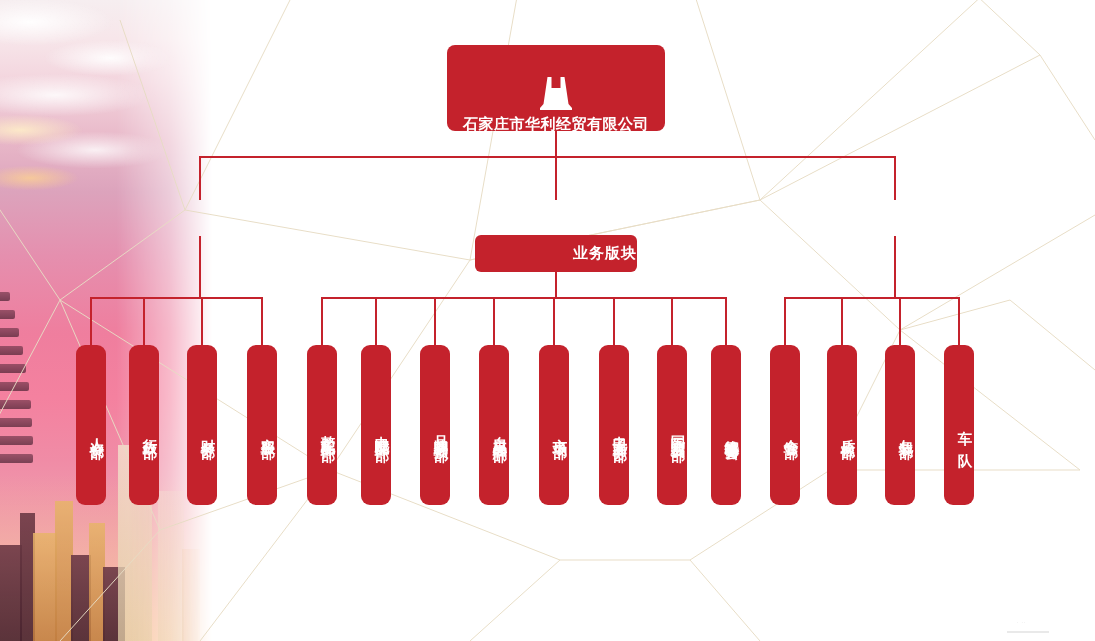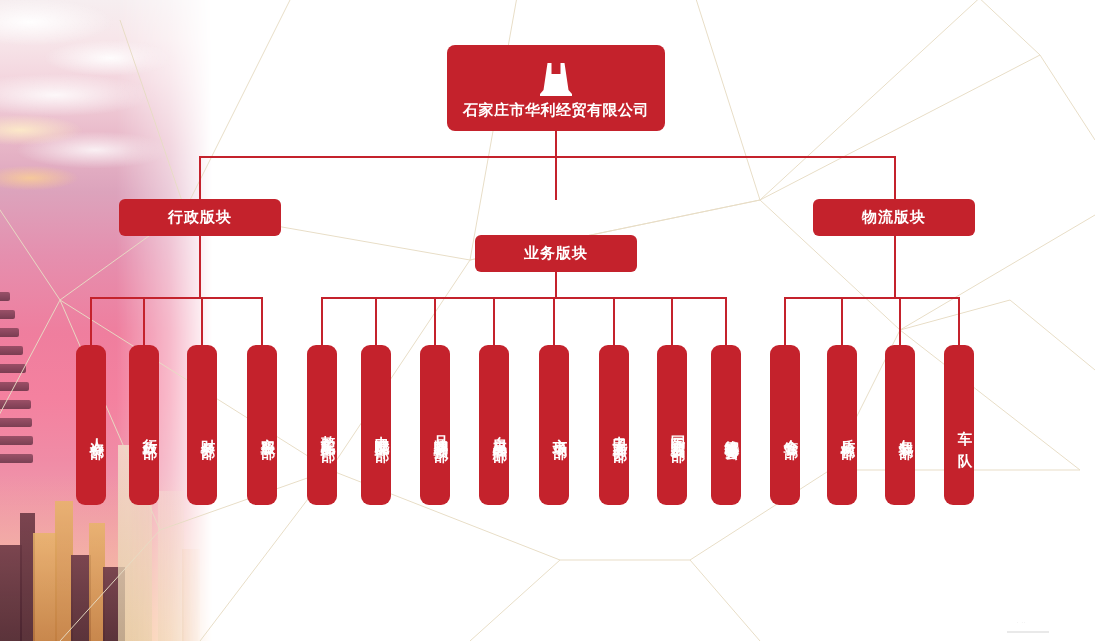--- a/index.html
+++ b/index.html
@@ -65,21 +65,21 @@
   .bg-towerA{position:absolute;left:118px;bottom:0;width:34px;height:196px;
     background:linear-gradient(to bottom,#f3e6cf,#e3cfa8);opacity:.75;}
   .bg-towerB{position:absolute;left:158px;bottom:0;width:26px;height:150px;
     background:linear-gradient(to bottom,#f4e9d6,#e6d4b0);opacity:.6;}
 
   
   .bg-net{position:absolute;inset:0;}
 
   
   .node{position:absolute;box-sizing:border-box;background:#c4222c;border-radius:6px;
-        color:#fff;display:flex;align-items:center;justify-content:center;}
+        color:#fff;display:flex;align-items:center;justify-content:flex-end;}
   .node.root{border-radius:8px;flex-direction:column;gap:2px;}
   .root-logo{display:block;}
   .root-label{font-size:15px;font-weight:700;letter-spacing:.5px;line-height:1;}
   .node.section{font-size:15px;font-weight:700;letter-spacing:1px;}
   .node.leaf{
     writing-mode:vertical-rl;text-orientation:upright;
     font-size:14.5px;font-weight:700;letter-spacing:3px;
     padding-top:12px;align-items:flex-start;justify-content:center;
     border-radius:9px;
   }
@@ -195,28 +195,22 @@
     <svg class="root-logo" width="44" height="40" viewBox="0 0 44 40">
       <path fill="#ffffff" d="M13.5 3 L17.5 3 L17.5 14 L26.5 14 L26.5 3 L30.5 3
                               L34.5 30 L38 34 L38 36 L6 36 L6 34 L9.5 30 Z
                               M15.5 17 L15.5 32 L12.5 32 L14.2 17 Z
                               M28.5 17 L29.8 32 L26.5 32 L26.5 17 Z"></path>
       <path fill="#ffffff" d="M19.5 17 L24.5 17 L24.5 32 L19.5 32 Z"></path>
     </svg>
     <div class="root-label">石家庄市华利经贸有限公司</div>
   </div>
 
-  <div class="node section" style="left:119px;top:199px;width:162px;height:37px;">
-    <span>行政版块</span>
-  </div>
   <div class="node section" style="left:475px;top:199px;width:162px;height:37px;margin-top:36px;">
     <span>业务版块</span>
-  </div>
-  <div class="node section" style="left:813px;top:199px;width:162px;height:37px;">
-    <span>物流版块</span>
   </div>
 
   <div class="node leaf" style="left:76px;top:345px;width:30px;height:160px;">人资部</div>
   <div class="node leaf" style="left:129px;top:345px;width:30px;height:160px;">行政部</div>
   <div class="node leaf" style="left:187px;top:345px;width:30px;height:160px;">财务部</div>
   <div class="node leaf" style="left:247px;top:345px;width:30px;height:160px;">客服部</div>
 
   <div class="node leaf" style="left:307px;top:345px;width:30px;height:160px;">整车配件部</div>
   <div class="node leaf" style="left:361px;top:345px;width:30px;height:160px;">电喷配件部</div>
   <div class="node leaf" style="left:420px;top:345px;width:30px;height:160px;">品牌易损部</div>

